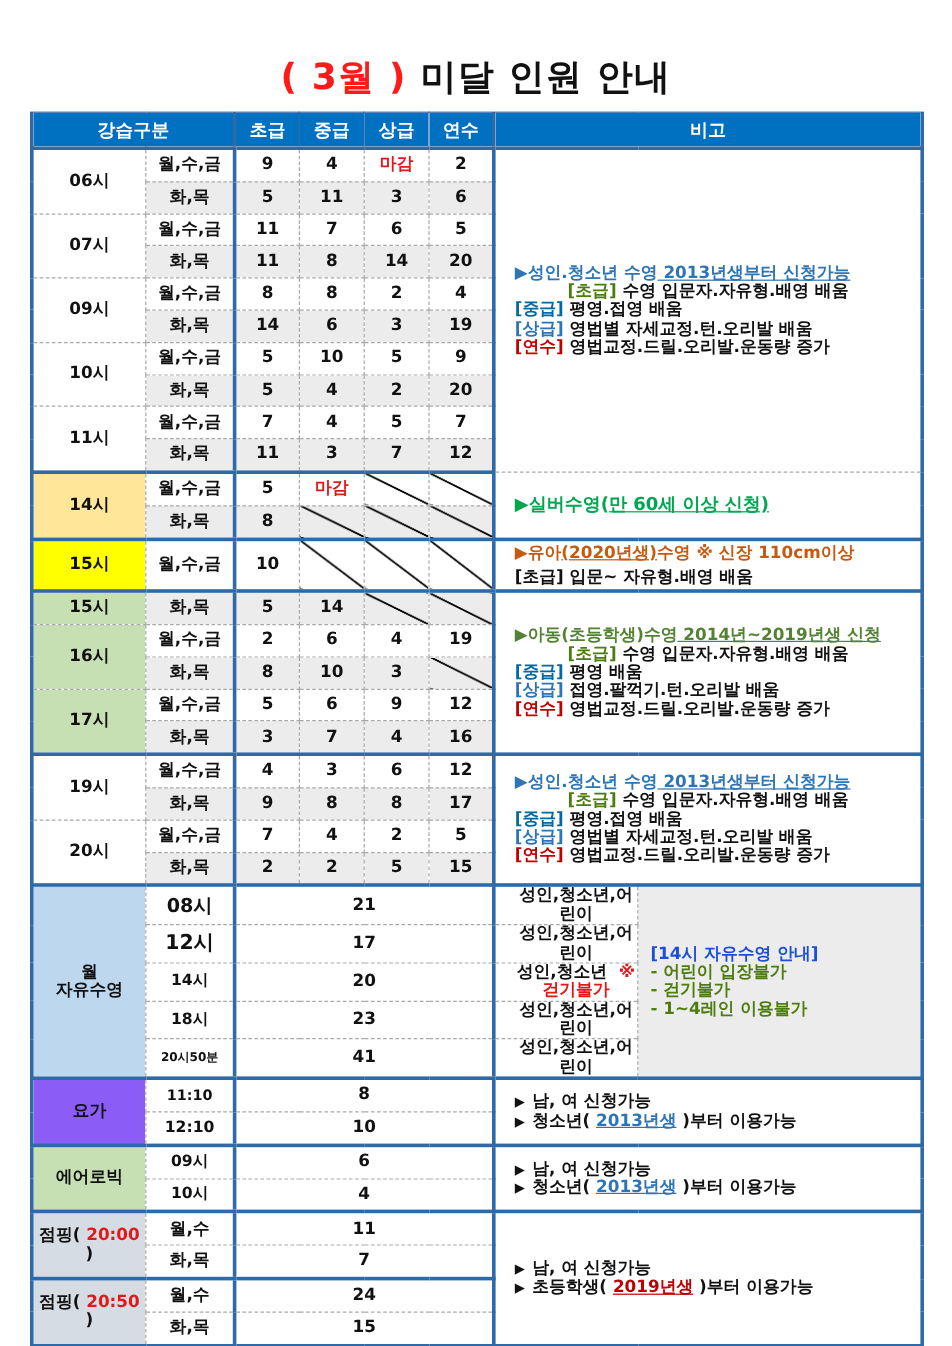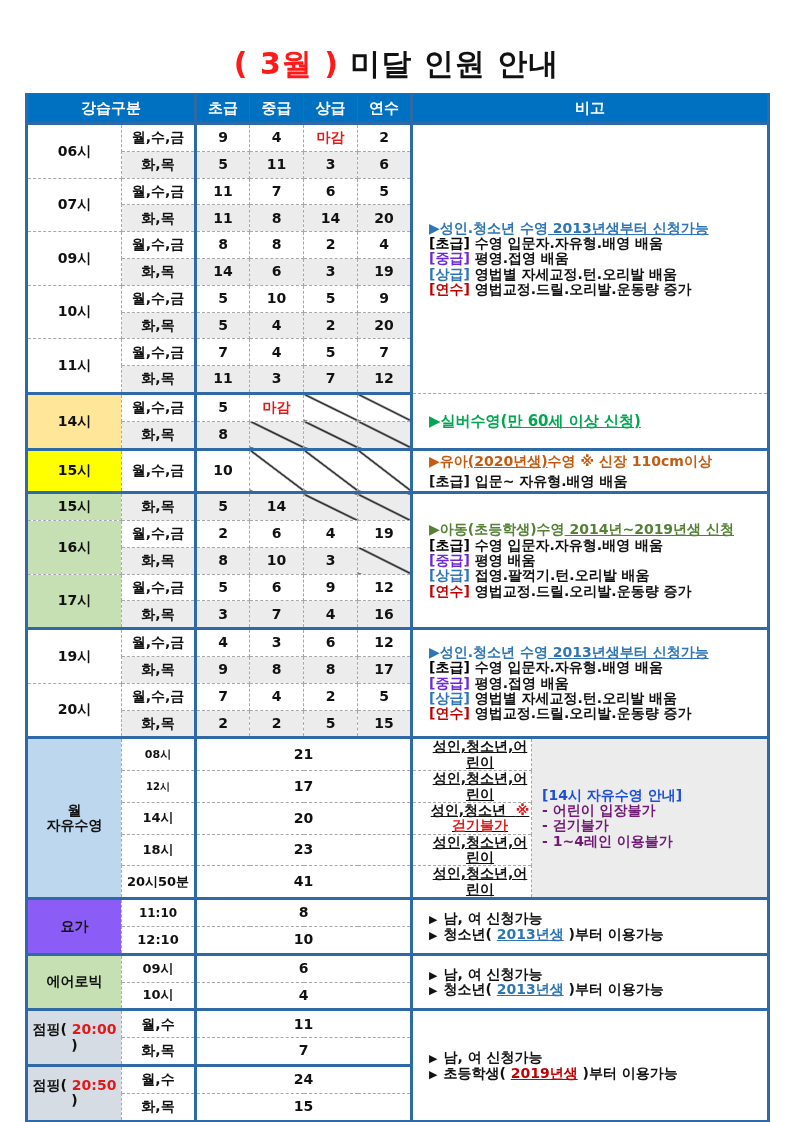--- a/index.html
+++ b/index.html
@@ -22,29 +22,29 @@
   .green-bg { background:#c6e0b4; }
   .blue-bg { background:#bdd7ee; }
   .cream-bg { background:#8b5cf6; }
   .grey2-bg { background:#d6dce4; }
   .note { text-align:left !important; padding-left:16px !important; font-size:12.5px; line-height:1.55; vertical-align:middle; background:#fff; }
   .note .hd { color:#2e75b6; }
   .note .hd-green { color:#00a650; font-size:15px; }
   .note .hd-orange { color:#c55a11; }
   .note .hd-olive { color:#548235;text-align:right; }
   .u { text-decoration:underline; }
-  .lv-g { color:#000000; }
-  .lv-y { color:#6d28d9; }
+  .lv-g { color:#4d7c0f;margin-left:44px; }
+  .lv-y { color:#0369a1; }
   .lv-b { color:#2e75b6; }
   .lv-r { color:#c00000;margin-top:12px; }
   .diag-r { background-image: linear-gradient(to bottom left, transparent calc(50% - 1px), #000 calc(50% - 0.5px), #000 calc(50% + 0.5px), transparent calc(50% + 1px)); }
   .free-note { background:#ececec; text-align:left !important; padding-left:10px !important; font-size:12.5px; line-height:1.55; }
   .free-note .t { color:#1d4ed8; }
-  .free-note .i { color:#701a75; }
-  .who { text-align:left; padding-left:16px !important; font-size:12.5px;text-decoration:underline; }
+  .free-note .i { color:#4d7c0f; }
+  .who { text-align:left; padding-left:16px !important; font-size:12.5px; }
   .tri { font-size:11px; margin-right:6px; }
 </style>
 </head>
 <body>
 
 <div class="title">
   <span class="red">( </span><span class="red">3월</span><span class="red"> )</span><span> 미달 인원 안내</span>
 </div>
 
 <table class="sched">
@@ -272,47 +272,47 @@
     <td class="num grey b-bottom">2</td>
     <td class="num grey b-bottom">5</td>
     <td class="num grey b-bottom">15</td>
   </tr>
 
   <tr>
     <td rowspan="5" class="blue-bg b-left b-bottom">
       <div>월</div>
       <div>자유수영</div>
     </td>
-    <td class="white" style="font-size:11px">08시</td>
+    <td class="white" style="font-size:16px">08시</td>
     <td colspan="4" class="num white b-left">21</td>
     <td class="white who b-left"><span>성인,청소년,어린이</span></td>
     <td rowspan="5" class="free-note b-right b-bottom">
       <div class="t">[14시 자유수영 안내]</div>
       <div class="i">- 어린이 입장불가</div>
       <div class="i">- 걷기불가</div>
       <div class="i">- 1~4레인 이용불가</div>
     </td>
   </tr>
   <tr>
-    <td class="white" style="font-size:10px">12시</td>
+    <td class="white" style="font-size:17px">12시</td>
     <td colspan="4" class="num white b-left">17</td>
     <td class="white who b-left"><span>성인,청소년,어린이</span></td>
   </tr>
   <tr>
     <td class="white" style="font-size:13px">14시</td>
     <td colspan="4" class="num white b-left">20</td>
     <td class="white who b-left"><span>성인,청소년</span>&nbsp;&nbsp;<span class="red">※걷기불가</span></td>
   </tr>
   <tr>
     <td class="white" style="font-size:13px">18시</td>
     <td colspan="4" class="num white b-left">23</td>
     <td class="white who b-left"><span>성인,청소년,어린이</span></td>
   </tr>
   <tr>
-    <td class="white b-bottom" style="font-size:13px">20시50분</td>
+    <td class="white b-bottom" style="font-size:10px">20시50분</td>
     <td colspan="4" class="num white b-left b-bottom">41</td>
     <td class="white who b-left b-bottom"><span>성인,청소년,어린이</span></td>
   </tr>
 
   <tr>
     <td rowspan="2" class="cream-bg b-left b-bottom">요가</td>
     <td class="white" style="font-size:12px">11:10</td>
     <td colspan="4" class="num white b-left">8</td>
     <td colspan="2" rowspan="2" class="note b-left b-right b-bottom">
       <div><span class="tri">▶</span><span>남, 여 신청가능</span></div>

